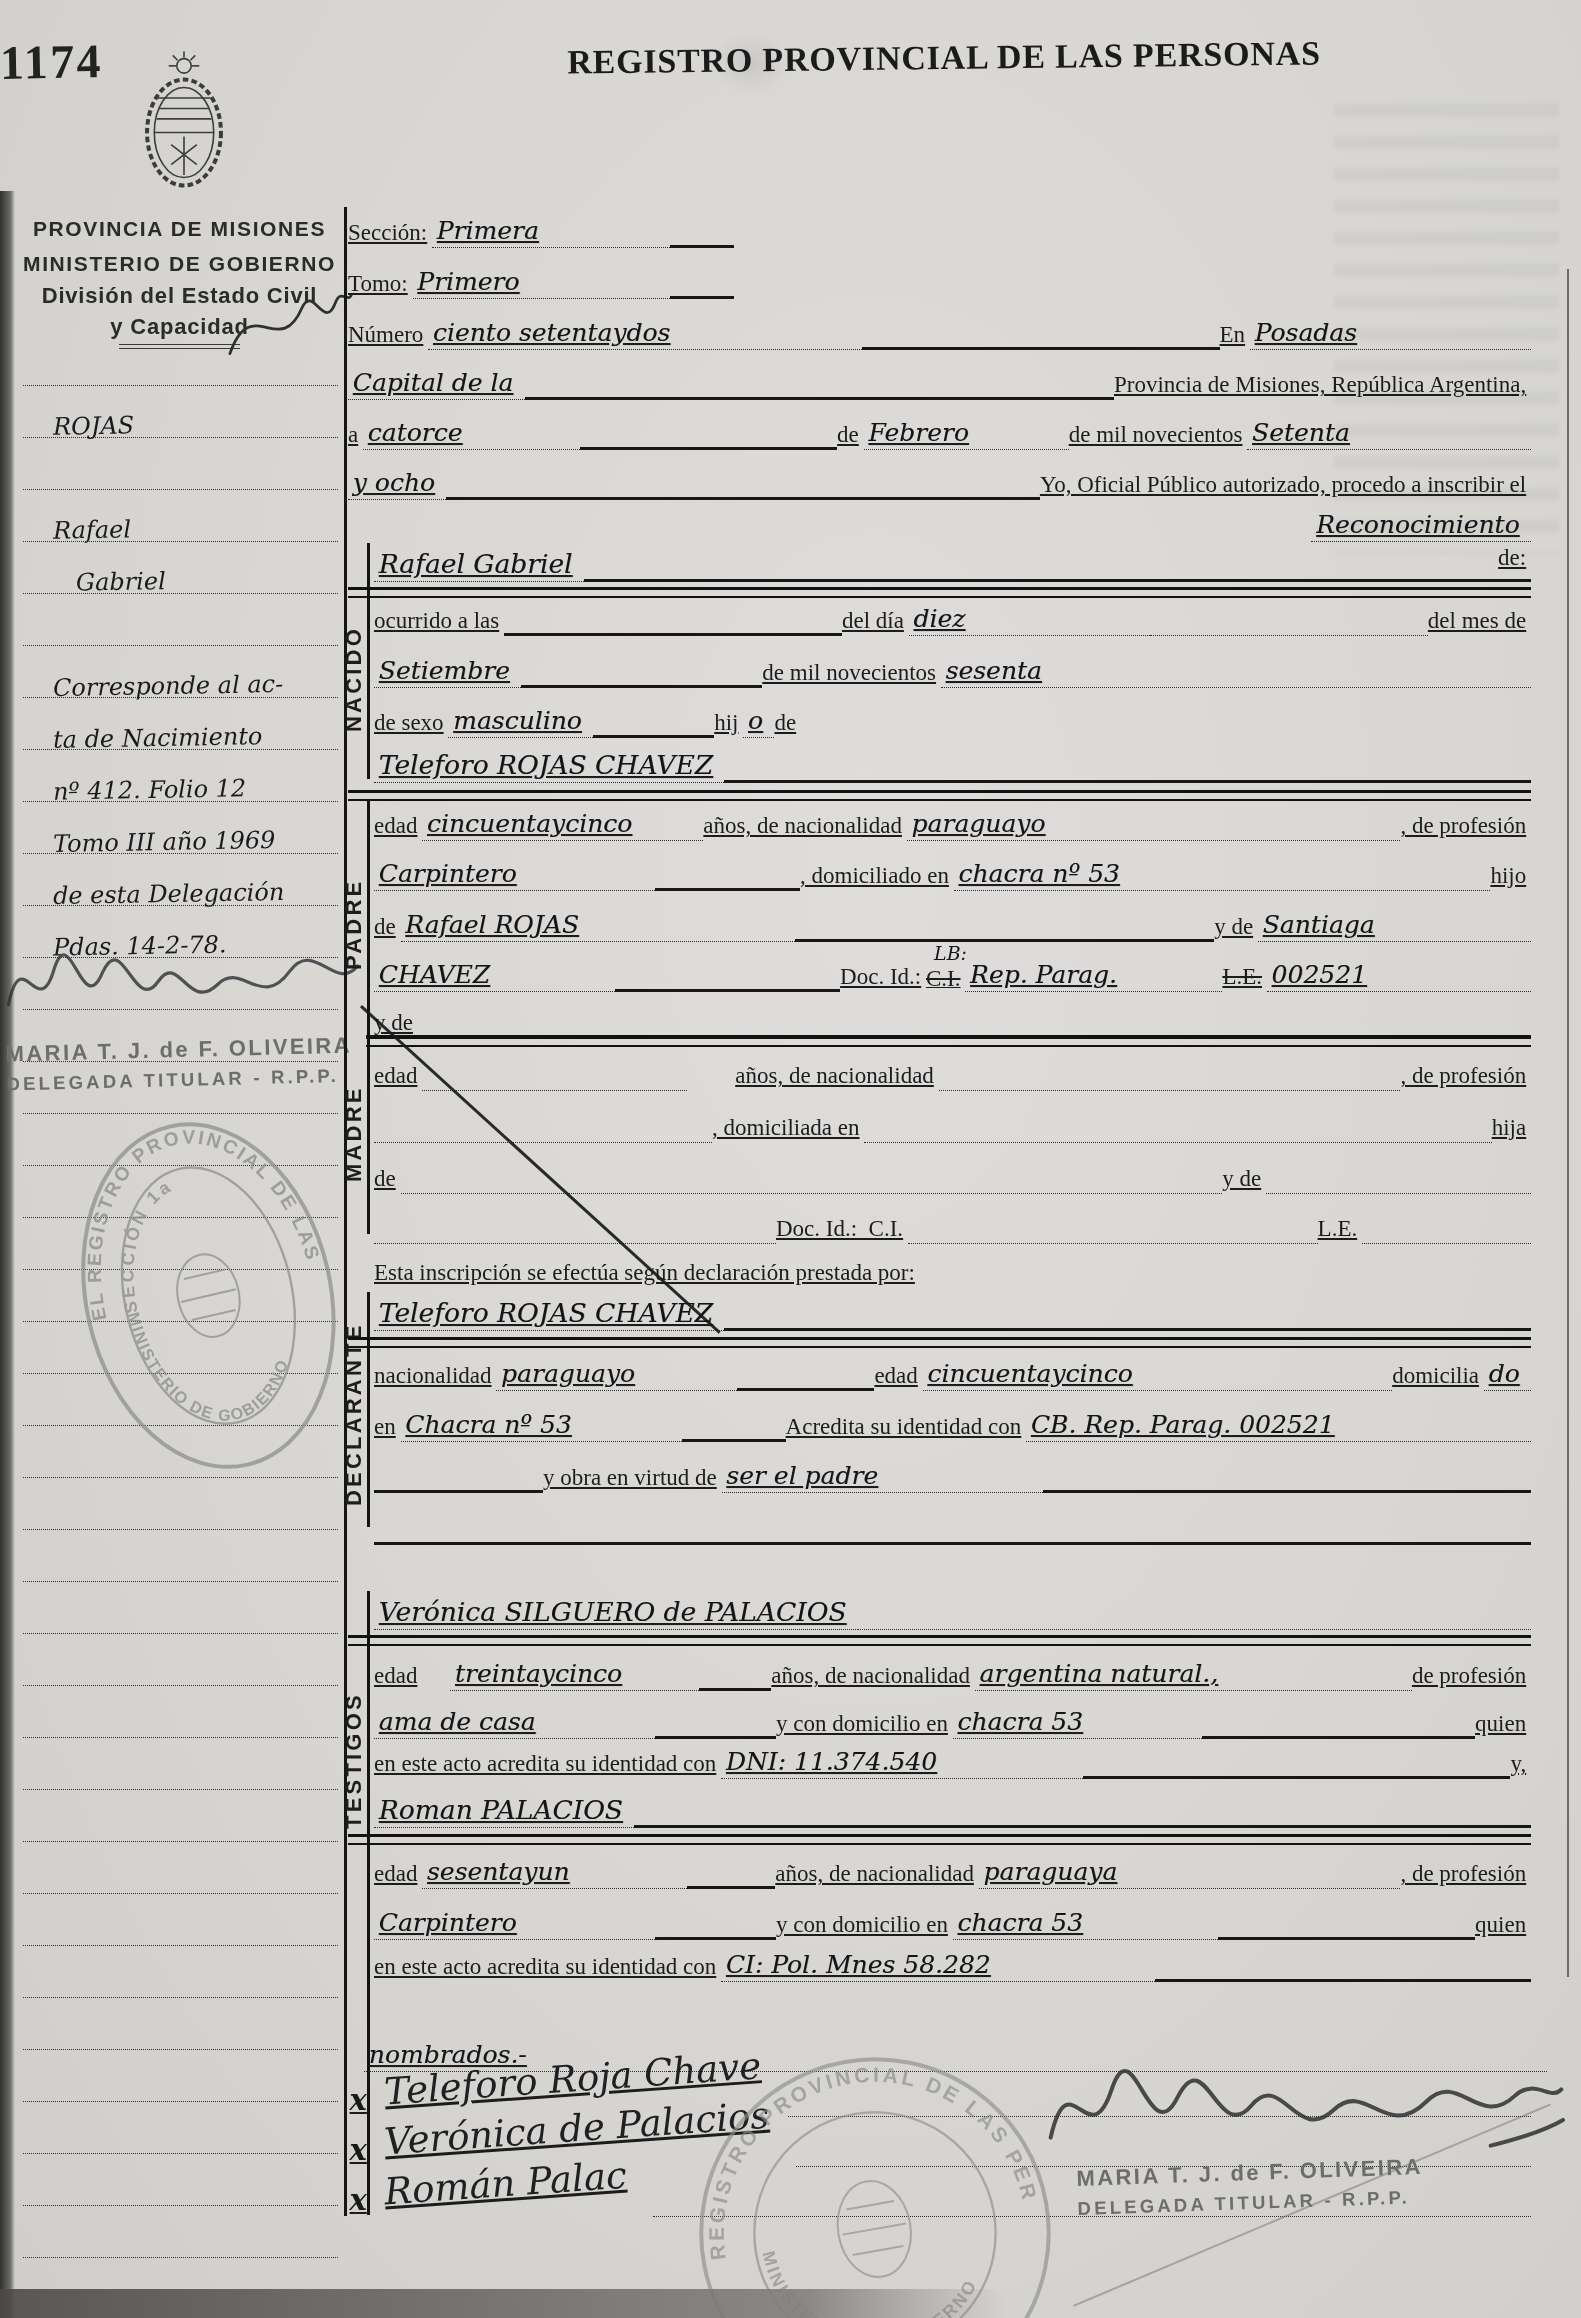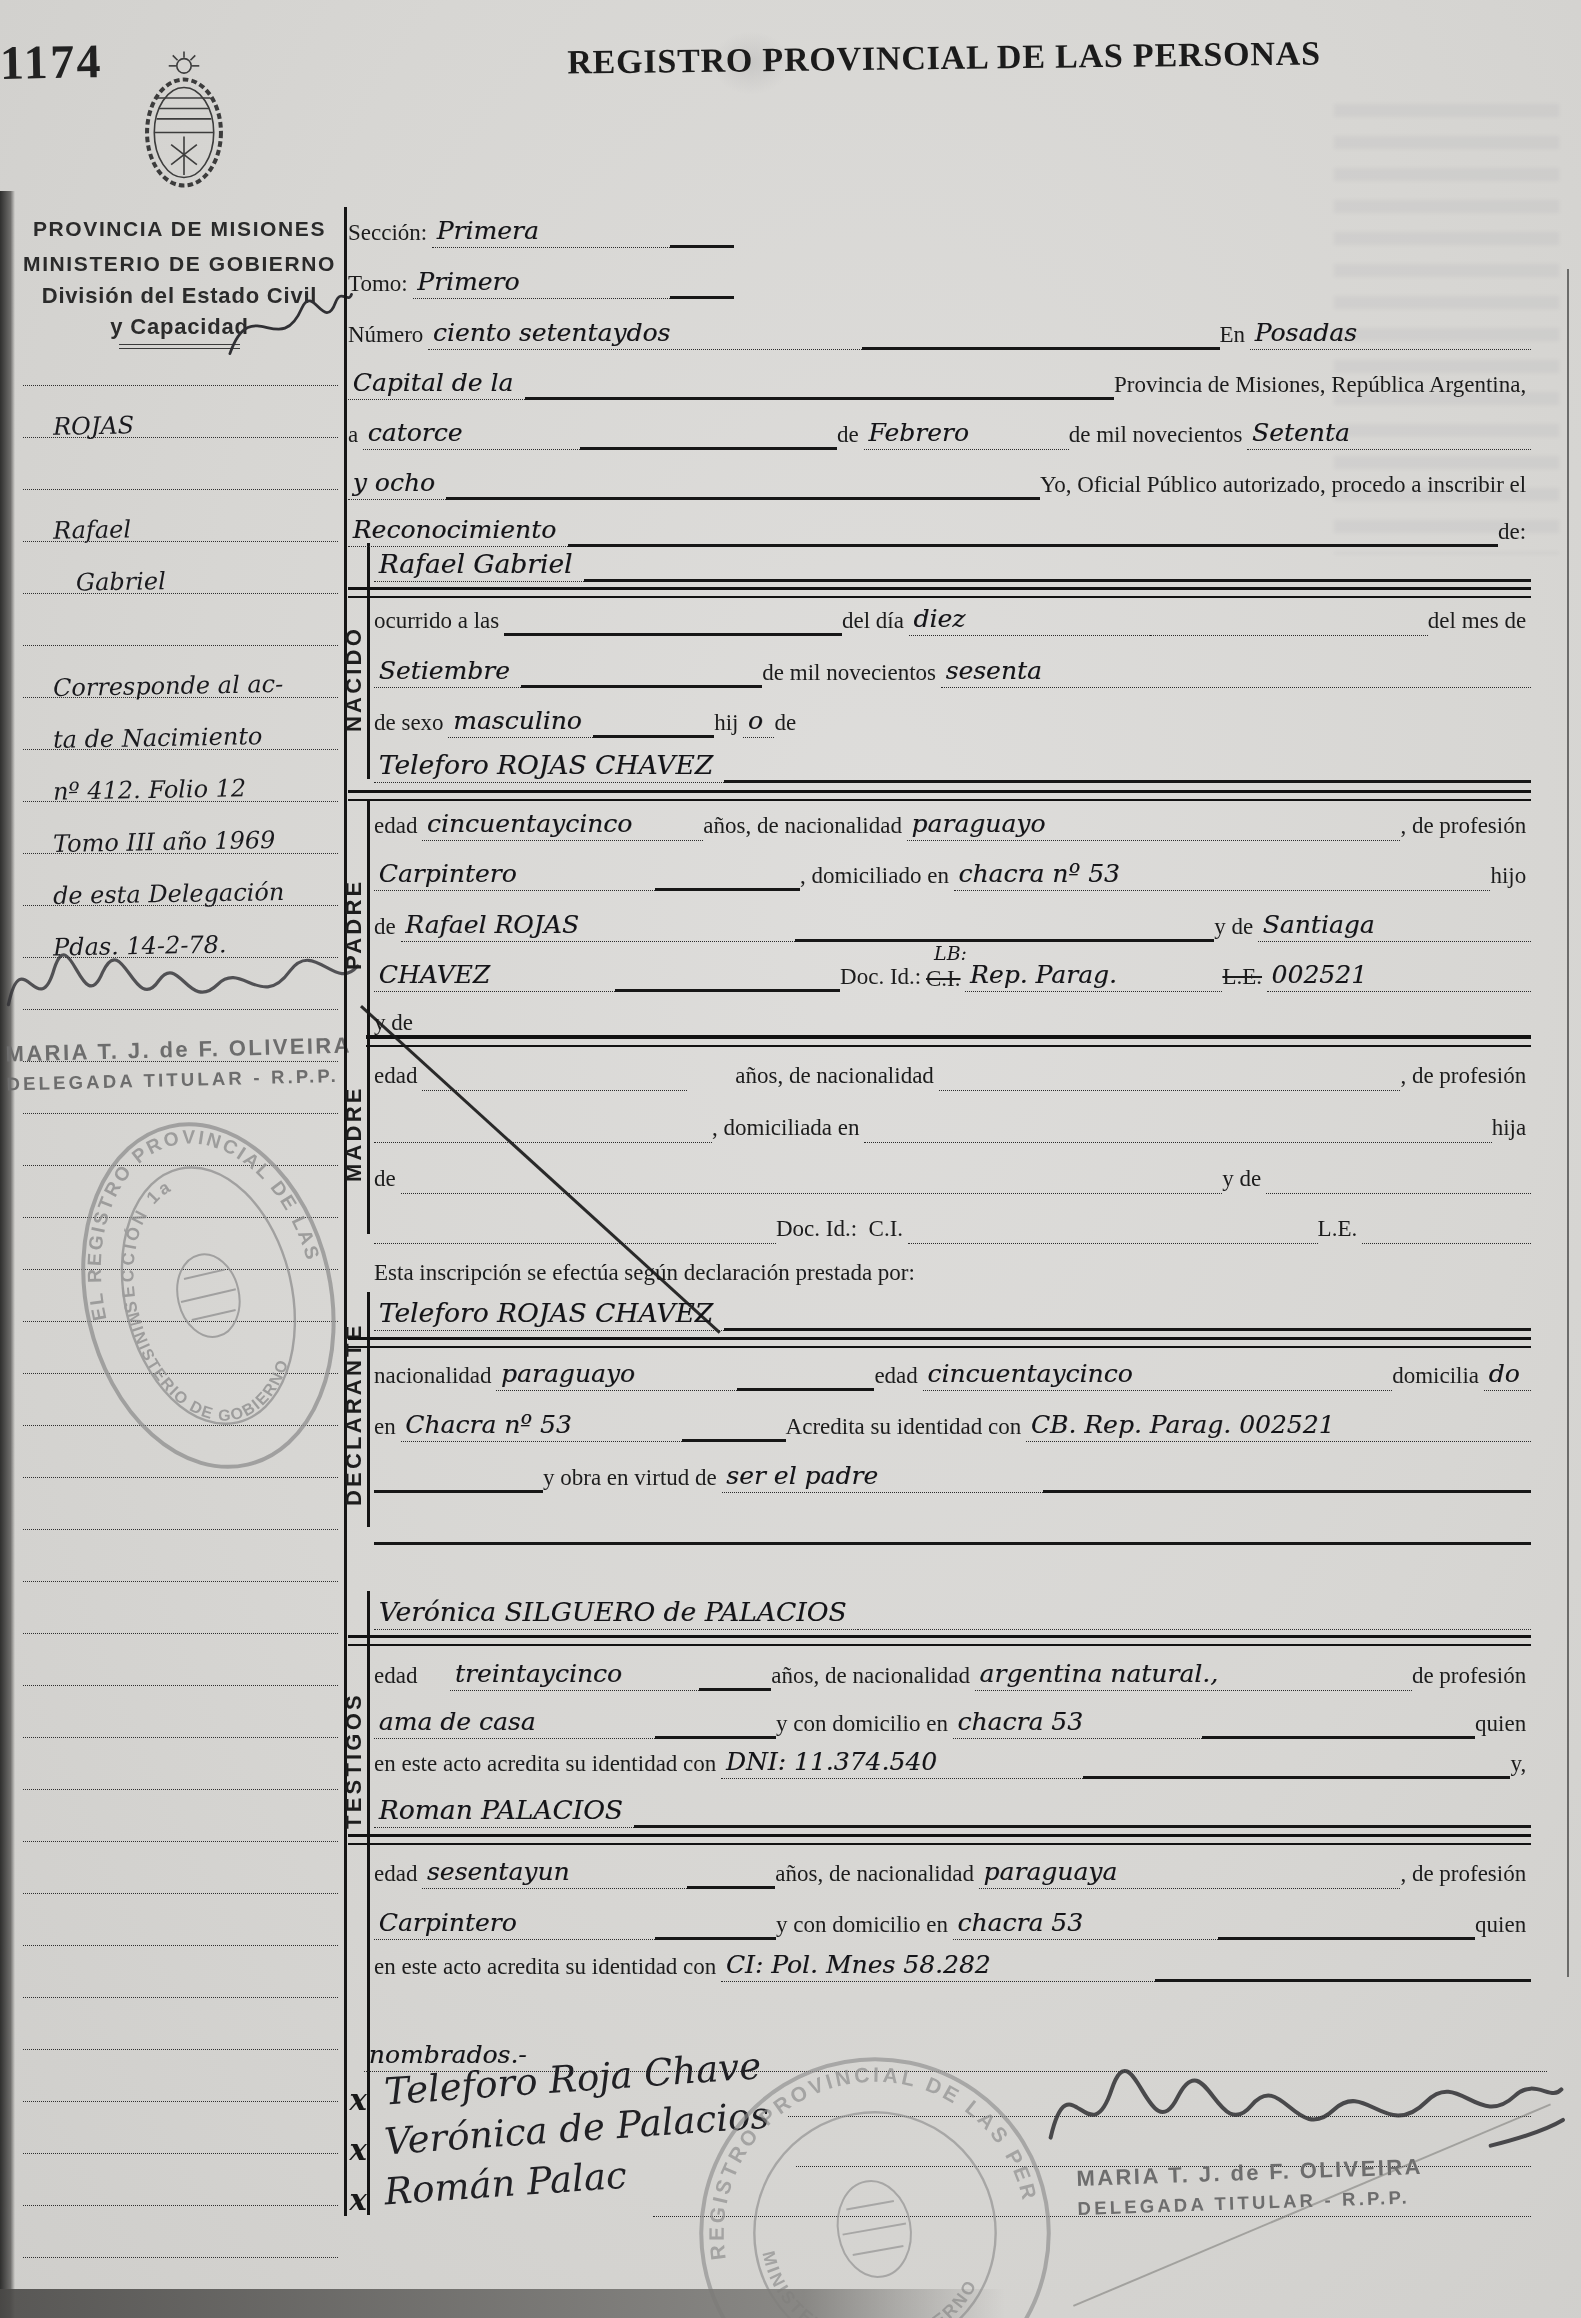--- a/index.html
+++ b/index.html
@@ -29,21 +29,21 @@
   
   .margin-notes{position:absolute;left:22.5px;top:334px;width:315px;}
   .mline{position:relative;height:51px;border-bottom:1.6px dotted #2f2f2f;}
   .mtext{position:absolute;bottom:-3.2px;left:30.5px;font:italic 24px "DejaVu Serif",serif;
     color:#1a1a1e;white-space:pre;transform:rotate(-1deg);}
   
   .vrule{position:absolute;background:#161616;}
   .bracket{position:absolute;left:367px;width:3.2px;background:#141414;}
   .vlabel{position:absolute;left:341px;writing-mode:vertical-rl;transform:rotate(180deg);
     font:700 22px "Liberation Sans",sans-serif;letter-spacing:3.2px;color:#1d1d1d;text-align:center;}
-  .row{position:absolute;display:flex;align-items:flex-end;height:37px;}
+  .row{position:absolute;display:flex;align-items:flex-end;height:37px;text-decoration:underline;}
   .p{font:23px "Liberation Serif",serif;color:#1c1c1c;white-space:pre;padding:0 4.8px 1.6px 0;}
   .h{font:italic 25px "DejaVu Serif",serif;color:#141418;white-space:pre;
     border-bottom:1.6px dotted #2b2b2b;padding:0 11.3px 1.6px 4.8px;text-shadow:0.4px 0.2px 0 rgba(0,0,0,.35);}
   .hb{font-size:26.5px;}
   .fill{border-bottom:1.6px dotted #2b2b2b;height:100%;}
   .solid{border-bottom:3.2px solid #171717;}
   .grow{flex:1;}
   .drule{position:absolute;height:6.4px;border-top:3.2px solid #121212;border-bottom:2.4px solid #121212;}
   .struck{text-decoration:line-through;text-decoration-thickness:2.4px;}
   .docid-wrap{position:relative;display:inline-block;}
@@ -292,21 +292,21 @@
     <span class="p">de</span>
     <span class="h" style="flex:0 0 189px;margin-top:48px;">Febrero</span>
     <span class="p">de mil novecientos</span>
     <span class="h grow">Setenta</span>
   </div>
   <div class="row" style="top:463px;left:348px;width:1183px;">
     <span class="h">y ocho</span>
     <span class="fill solid grow"></span>
     <span class="p">Yo, Oficial Público autorizado, procedo a inscribir el</span>
   </div>
-  <div class="row" style="top:510px;left:348px;width:1183px;">
+  <div class="row" style="top:510px;left:348px;width:1183px;flex-direction:column;">
     <span class="h">Reconocimiento</span>
     <span class="fill solid grow"></span>
     <span class="p">de:</span>
   </div>
 
   <div class="row" style="top:545px;left:374px;width:1157px;">
     <span class="h hb">Rafael Gabriel</span>
     <span class="fill solid grow"></span>
   </div>
   <div class="drule" style="left:348px;top:587px;width:1183px;"></div>

